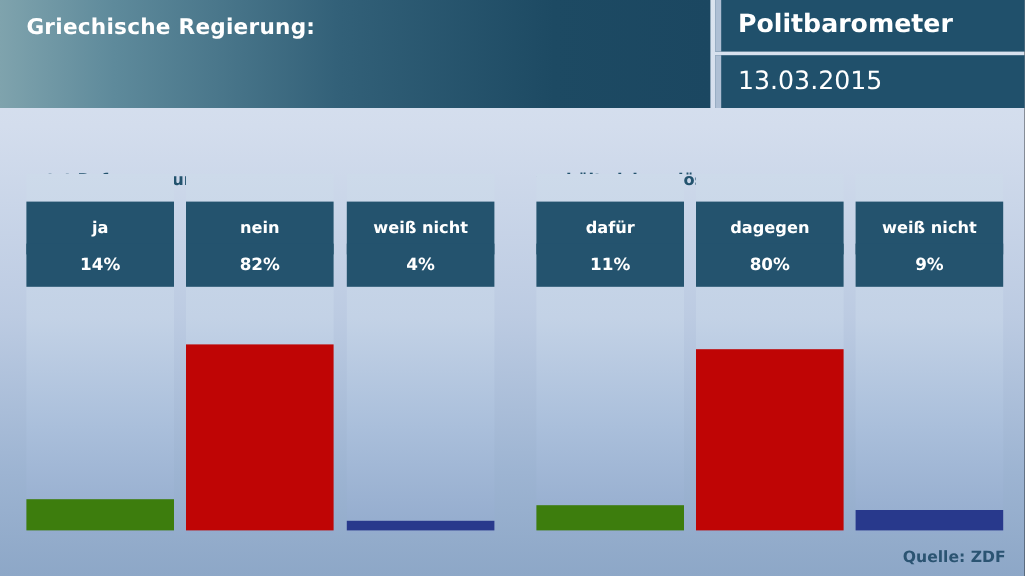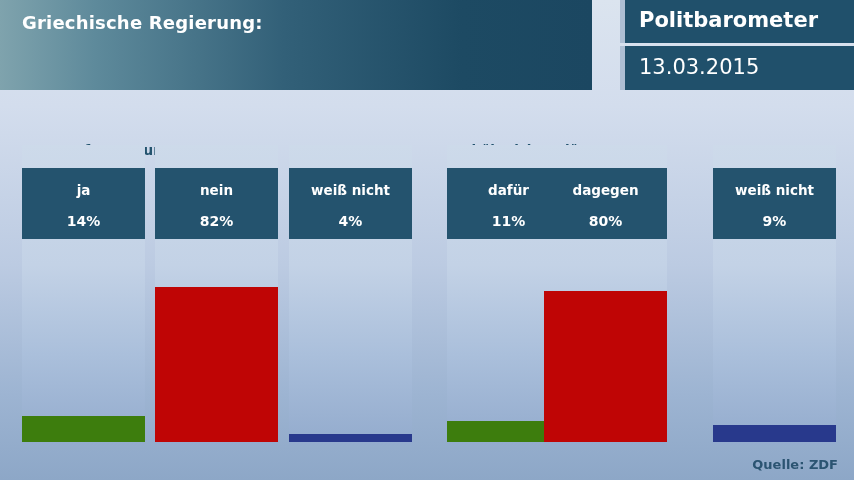--- a/index.html
+++ b/index.html
@@ -27,21 +27,21 @@
     position: absolute;
     left: 22px; top: 12px;
     font-size: 18px;
     font-weight: bold;
     color: #ffffff;
     letter-spacing: 0.2px;
     white-space: nowrap;
   }
   .header-right {
     position: absolute;
-    left: 620px; top: 0;
+    left: 596px; top: 0;
     width: 235px; height: 90px;
   }
   .hr-brand {
     position: absolute;
     left: 0; top: 0;
     width: 258px; height: 43px;
     background: #20506b;
     border-left: 5px solid #aebfd4;
   }
   .hr-brand span {
@@ -182,21 +182,21 @@
       <div class="col-value">4%</div>
     </div>
 
     <div class="column" style="left:447px;">
       <div class="col-panel"></div>
       <div class="bar" style="height:21px;background:#3d7d0d;"></div>
       <div class="col-label">dafür</div>
       <div class="col-value">11%</div>
     </div>
 
-    <div class="column" style="left:544px;">
+    <div class="column" style="left:580px;">
       <div class="col-panel"></div>
       <div class="bar" style="height:151px;background:#bf0505;"></div>
       <div class="col-label">dagegen</div>
       <div class="col-value">80%</div>
     </div>
 
     <div class="column" style="left:713px;">
       <div class="col-panel"></div>
       <div class="bar" style="height:17px;background:#28398c;"></div>
       <div class="col-label">weiß nicht</div>

